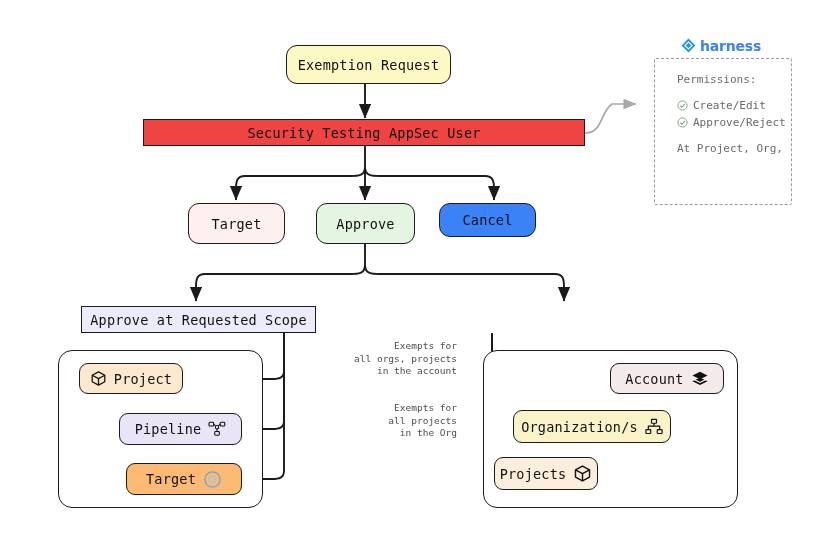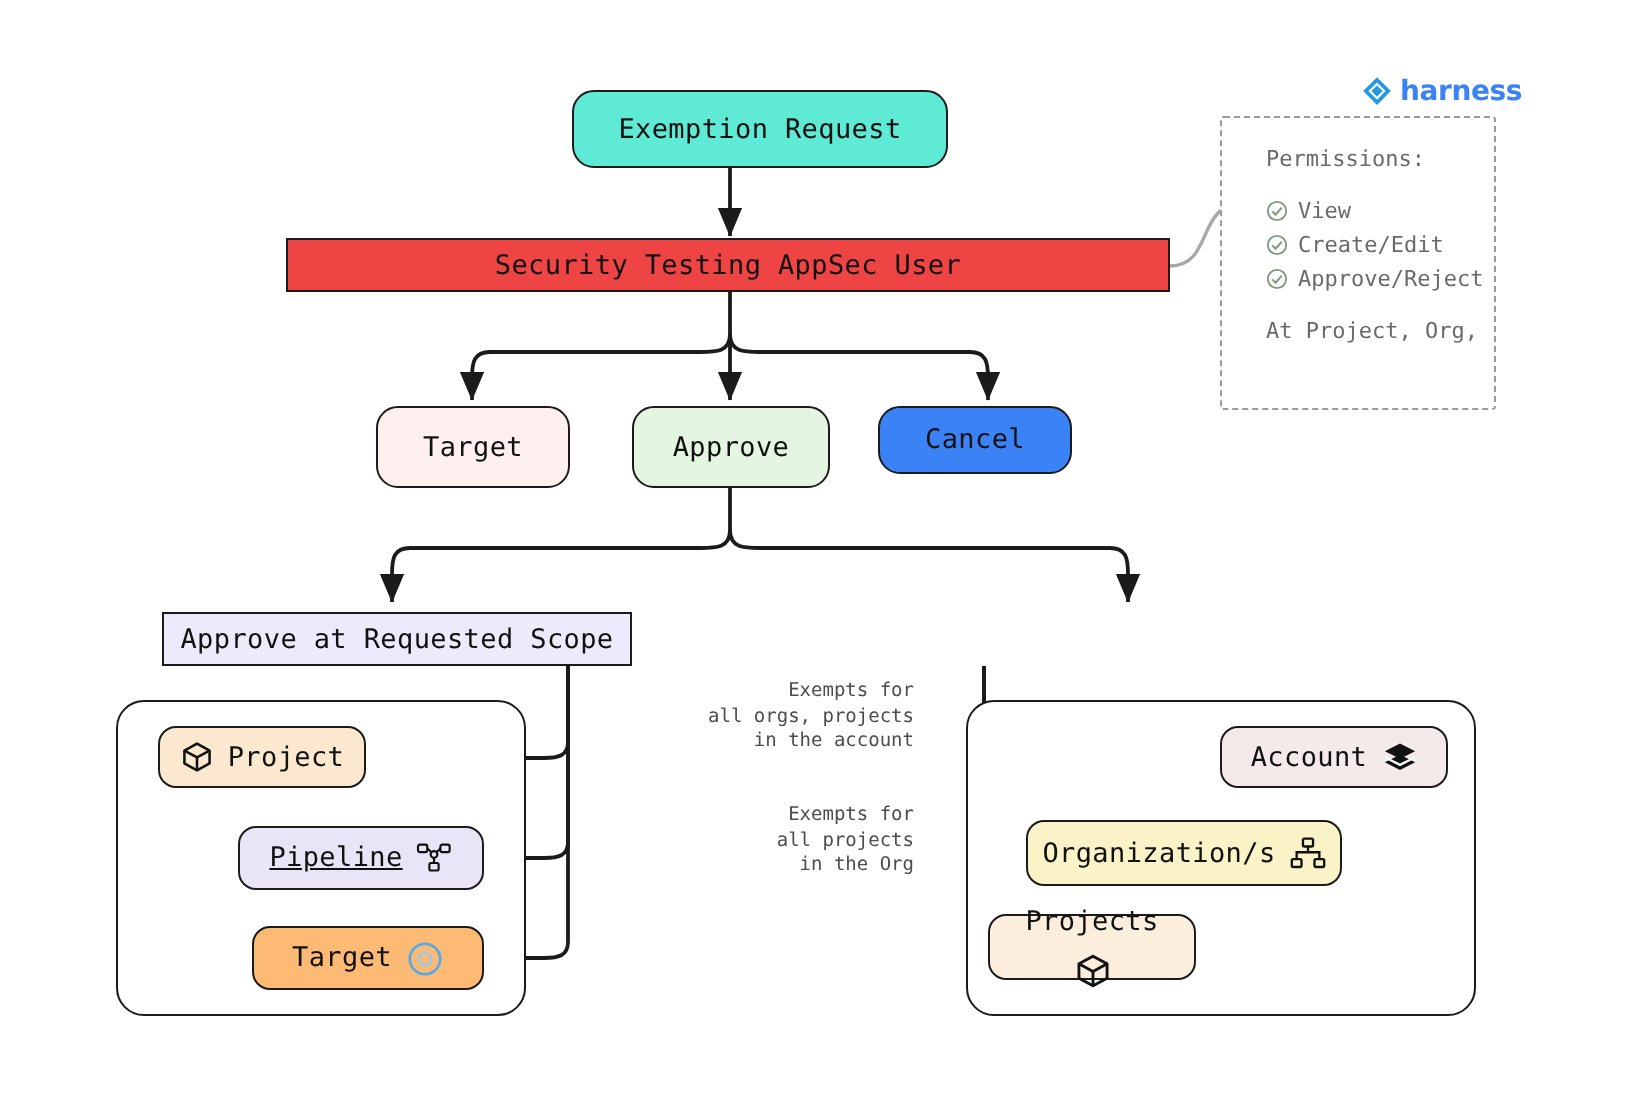--- a/index.html
+++ b/index.html
@@ -59,20 +59,21 @@
   .permbox {
     position: absolute;
     box-sizing: border-box;
     border: 1.5px dashed #9a9a9a;
     border-radius: 2px;
     background: #ffffff;
     color: #6a6a6a;
     font-size: 11px;
     line-height: 17px;
     padding: 12px 22px;
+    margin-left: 44px;
   }
   .perm-line { white-space: nowrap; display: flex; align-items: center; gap: 5px; }
   .perm-gap { height: 9px; }
   .brand {
     position: absolute;
     display: flex;
     align-items: flex-start;
     gap: 4px;
     font-family: "DejaVu Sans", "Liberation Sans", sans-serif;
     font-weight: bold;
@@ -141,29 +142,20 @@
         <path d="M8 3.4 L12.6 8 L8 12.6 L3.4 8 Z" fill="#ffffff"></path>
         <path d="M8 5.0 L11 8 L8 11 L5 8 Z" fill="#2397e0"></path>
       </svg>
     </span>
     <span>harness</span>
   </div>
 
   <div class="permbox" style="left:610px; top:58px; width:138px; height:147px;">
     <div class="perm-line">Permissions:</div>
     <div class="perm-gap"></div>
-    <div class="perm-line">
-      <span class="ico">
-        <svg width="11" height="11" viewBox="0 0 12 12">
-          <circle cx="6" cy="6" r="5" fill="none" stroke="#7e9a7e" stroke-width="1"></circle>
-          <path d="M3.4 6.2 L5.2 8 L8.6 4.2" fill="none" stroke="#7e9a7e" stroke-width="1.1"></path>
-        </svg>
-      </span>
-      <span>View</span>
-    </div>
     <div class="perm-line">
       <span class="ico">
         <svg width="11" height="11" viewBox="0 0 12 12">
           <circle cx="6" cy="6" r="5" fill="none" stroke="#7e9a7e" stroke-width="1"></circle>
           <path d="M3.4 6.2 L5.2 8 L8.6 4.2" fill="none" stroke="#7e9a7e" stroke-width="1.1"></path>
         </svg>
       </span>
       <span>Create/Edit</span>
     </div>
     <div class="perm-line">
@@ -172,21 +164,21 @@
           <circle cx="6" cy="6" r="5" fill="none" stroke="#7e9a7e" stroke-width="1"></circle>
           <path d="M3.4 6.2 L5.2 8 L8.6 4.2" fill="none" stroke="#7e9a7e" stroke-width="1.1"></path>
         </svg>
       </span>
       <span>Approve/Reject</span>
     </div>
     <div class="perm-gap"></div>
     <div class="perm-line">At Project, Org,</div>
   </div>
 
-  <div class="node pill" style="left:286px; top:45px; width:188px; height:39px; background:#5eead4;text-align:right;">
+  <div class="node pill" style="left:286px; top:45px; width:165px; height:39px; background:#fef9c3;text-align:right;">
     <span>Exemption Request</span>
   </div>
 
   <div class="node sharp" style="left:143px; top:119px; width:442px; height:27px; background:#ef4444;">
     <span>Security Testing AppSec User</span>
   </div>
 
   <div class="node pill" style="left:188px; top:203px; width:97px; height:41px; background:#fdf0ef;">
     <span>Target</span>
   </div>
@@ -207,21 +199,21 @@
     <span class="ico">
       <svg width="17" height="17" viewBox="0 0 20 20">
         <path d="M10 2.2 L17.4 6.2 L17.4 13.8 L10 17.8 L2.6 13.8 L2.6 6.2 Z" fill="none" stroke="#111" stroke-width="1.5" stroke-linejoin="round"></path>
         <path d="M2.6 6.2 L10 10.2 L17.4 6.2" fill="none" stroke="#111" stroke-width="1.5" stroke-linejoin="round"></path>
         <path d="M10 10.2 L10 17.8" fill="none" stroke="#111" stroke-width="1.5"></path>
       </svg>
     </span>
     <span>Project</span>
   </div>
 
-  <div class="node rounded" style="left:119px; top:413px; width:123px; height:32px; background:#e9e5f7;text-decoration:underline;">
+  <div class="node rounded" style="left:119px; top:413px; width:123px; height:32px; background:#e9e5f7;">
     <span>Pipeline</span>
     <span class="ico">
       <svg width="18" height="16" viewBox="0 0 20 18">
         <rect x="1" y="1.5" width="5.2" height="4.2" rx="1" fill="none" stroke="#111" stroke-width="1.2"></rect>
         <rect x="13.6" y="1.5" width="5.2" height="4.2" rx="1" fill="none" stroke="#111" stroke-width="1.2"></rect>
         <rect x="7.4" y="11.8" width="5.2" height="4.2" rx="1" fill="none" stroke="#111" stroke-width="1.2"></rect>
         <circle cx="10" cy="7" r="1.9" fill="none" stroke="#111" stroke-width="1.2"></circle>
         <path d="M6.2 3.6 L8.4 5.6 M13.6 3.6 L11.6 5.6 M10 8.9 L10 11.8" fill="none" stroke="#111" stroke-width="1.2"></path>
       </svg>
     </span>
@@ -255,21 +247,21 @@
     <span class="ico">
       <svg width="18" height="17" viewBox="0 0 20 18">
         <rect x="7.2" y="1" width="5.6" height="4.4" rx="0.8" fill="none" stroke="#111" stroke-width="1.3"></rect>
         <rect x="1" y="12.4" width="5.4" height="4.4" rx="0.8" fill="none" stroke="#111" stroke-width="1.3"></rect>
         <rect x="13.6" y="12.4" width="5.4" height="4.4" rx="0.8" fill="none" stroke="#111" stroke-width="1.3"></rect>
         <path d="M10 5.4 L10 8.6 M3.7 12.4 L3.7 8.6 L16.3 8.6 L16.3 12.4" fill="none" stroke="#111" stroke-width="1.3"></path>
       </svg>
     </span>
   </div>
 
-  <div class="node rounded" style="left:494px; top:457px; width:104px; height:33px; background:#fceedd;flex-direction:column;">
+  <div class="node rounded" style="left:494px; top:457px; width:104px; height:33px; background:#fceedd;">
     <span>Projects</span>
     <span class="ico">
       <svg width="19" height="19" viewBox="0 0 20 20">
         <path d="M10 2.2 L17.4 6.2 L17.4 13.8 L10 17.8 L2.6 13.8 L2.6 6.2 Z" fill="none" stroke="#111" stroke-width="1.5" stroke-linejoin="round"></path>
         <path d="M2.6 6.2 L10 10.2 L17.4 6.2" fill="none" stroke="#111" stroke-width="1.5" stroke-linejoin="round"></path>
         <path d="M10 10.2 L10 17.8" fill="none" stroke="#111" stroke-width="1.5"></path>
       </svg>
     </span>
   </div>
 

